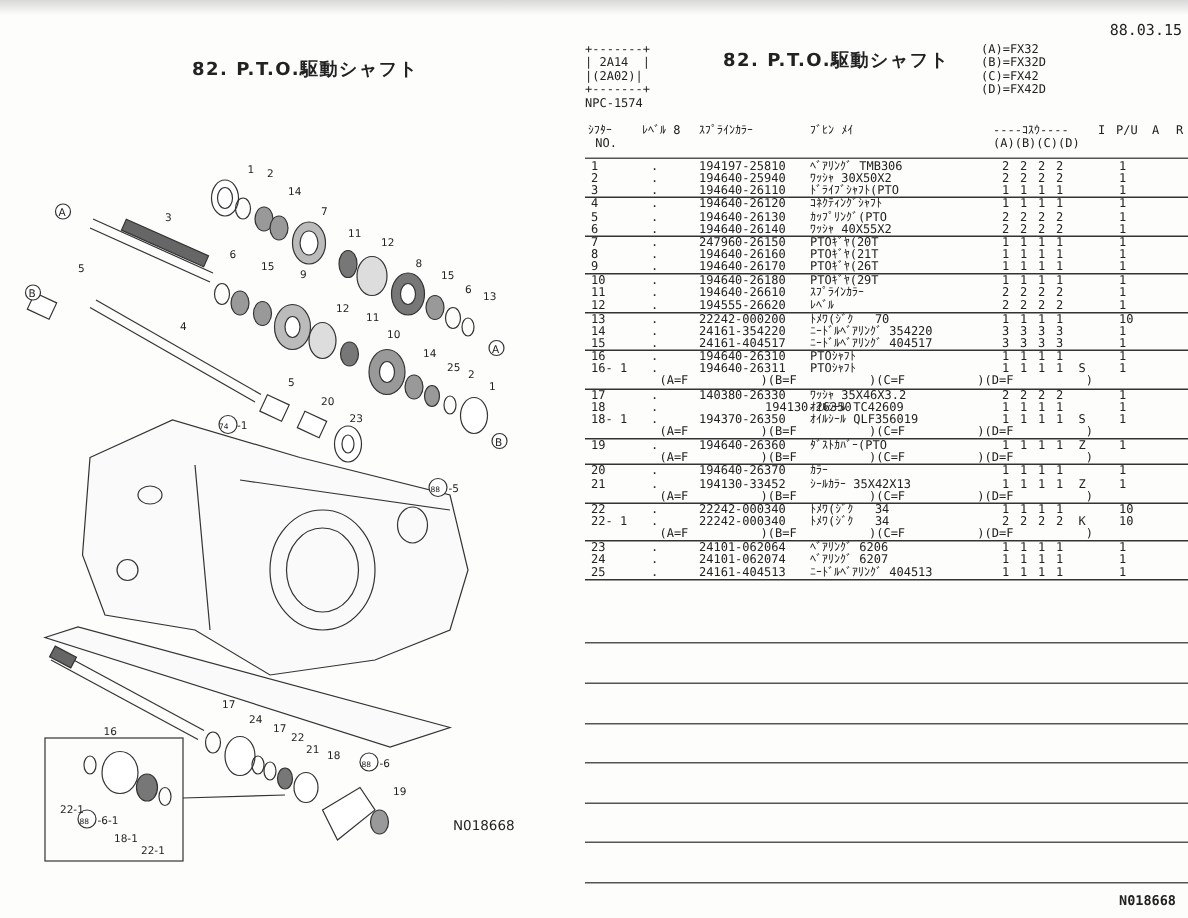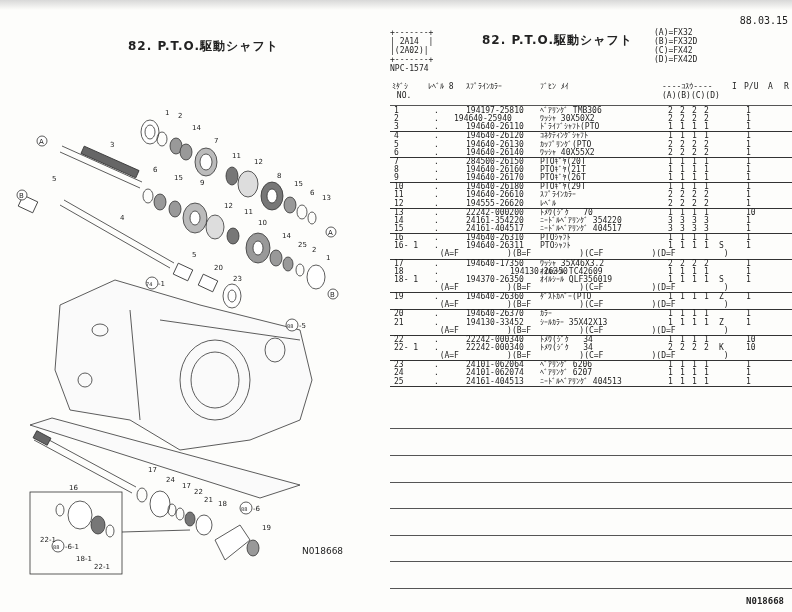--- a/index.html
+++ b/index.html
@@ -187,54 +187,54 @@
 +-------+
 NPC-1574</div>
   <div class="page-title">82. P.T.O.駆動シャフト</div>
   <div class="mono date">88.03.15</div>
   <div class="mono models">(A)=FX32
 (B)=FX32D
 (C)=FX42
 (D)=FX42D</div>
 
   <div class="hdr">
-    <span style="left:2px;top:0;line-height:9px;">ﾐﾀﾞｼ
+    <span style="left:2px;top:0;line-height:9px;">ｼﾌﾀｰ
  NO.</span>
     <span style="left:38px;top:0;">ﾚﾍﾞﾙ 8</span>
     <span style="left:76px;top:0;">ｽﾌﾟﾗｲﾝｶﾗｰ</span>
     <span style="left:150px;top:0;">ﾌﾞﾋﾝ ﾒｲ</span>
     <span style="left:272px;top:0;">----ｺｽｳ----</span>
     <span style="left:272px;top:9px;">(A)(B)(C)(D)</span>
     <span style="left:342px;top:0;">I</span>
     <span style="left:354px;top:0;">P/U</span>
     <span style="left:378px;top:0;">A</span>
     <span style="left:394px;top:0;">R</span>
   </div>
   <div class="rule" style="top:105px;border-top-width:1.5px;"></div>
 
   <div class="tbl" id="parts-table">
       <div class="row"><span style="left: 4px;">1</span><span style="left: 44px;">.</span><span style="left: 76px;">194197-25810</span><span style="left: 150px;">ﾍﾞｱﾘﾝｸﾞ TMB306</span><span style="left: 278px;">2</span><span style="left: 290px;">2</span><span style="left: 302px;">2</span><span style="left: 314px;">2</span><span style="left: 329px;"></span><span style="left: 356px;">1</span></div>
-      <div class="row"><span style="left: 4px;">2</span><span style="left: 44px;">.</span><span style="left: 64px;">194640-25940</span><span style="left: 150px;">ﾜｯｼｬ 30X50X2</span><span style="left: 278px;">2</span><span style="left: 290px;">2</span><span style="left: 302px;">2</span><span style="left: 314px;">2</span><span style="left: 329px;"></span><span style="left: 356px;">1</span></div>
+      <div class="row"><span style="left: 4px;">2</span><span style="left: 44px;">.</span><span style="left: 76px;">194640-25940</span><span style="left: 150px;">ﾜｯｼｬ 30X50X2</span><span style="left: 278px;">2</span><span style="left: 290px;">2</span><span style="left: 302px;">2</span><span style="left: 314px;">2</span><span style="left: 329px;"></span><span style="left: 356px;">1</span></div>
       <div class="row sep"><span style="left: 4px;">3</span><span style="left: 44px;">.</span><span style="left: 76px;">194640-26110</span><span style="left: 150px;">ﾄﾞﾗｲﾌﾞｼｬﾌﾄ(PTO</span><span style="left: 278px;">1</span><span style="left: 290px;">1</span><span style="left: 302px;">1</span><span style="left: 314px;">1</span><span style="left: 329px;"></span><span style="left: 356px;">1</span></div>
       <div class="row"><span style="left: 4px;">4</span><span style="left: 44px;">.</span><span style="left: 76px;">194640-26120</span><span style="left: 150px;">ｺﾈｸﾃｨﾝｸﾞｼｬﾌﾄ</span><span style="left: 278px;">1</span><span style="left: 290px;">1</span><span style="left: 302px;">1</span><span style="left: 314px;">1</span><span style="left: 329px;"></span><span style="left: 356px;">1</span></div>
       <div class="row"><span style="left: 4px;">5</span><span style="left: 44px;">.</span><span style="left: 76px;">194640-26130</span><span style="left: 150px;">ｶｯﾌﾟﾘﾝｸﾞ(PTO</span><span style="left: 278px;">2</span><span style="left: 290px;">2</span><span style="left: 302px;">2</span><span style="left: 314px;">2</span><span style="left: 329px;"></span><span style="left: 356px;">1</span></div>
       <div class="row sep"><span style="left: 4px;">6</span><span style="left: 44px;">.</span><span style="left: 76px;">194640-26140</span><span style="left: 150px;">ﾜｯｼｬ 40X55X2</span><span style="left: 278px;">2</span><span style="left: 290px;">2</span><span style="left: 302px;">2</span><span style="left: 314px;">2</span><span style="left: 329px;"></span><span style="left: 356px;">1</span></div>
-      <div class="row"><span style="left: 4px;">7</span><span style="left: 44px;">.</span><span style="left: 76px;">284500-26150</span><span style="left: 150px;">PTOｷﾞﾔ(20T</span><span style="left: 278px;">1</span><span style="left: 290px;">1</span><span style="left: 302px;">1</span><span style="left: 314px;">1</span><span style="left: 329px;"></span><span style="left: 356px;">1</span></div>
+      <div class="row"><span style="left: 4px;">7</span><span style="left: 44px;">.</span><span style="left: 76px;">247960-26150</span><span style="left: 150px;">PTOｷﾞﾔ(20T</span><span style="left: 278px;">1</span><span style="left: 290px;">1</span><span style="left: 302px;">1</span><span style="left: 314px;">1</span><span style="left: 329px;"></span><span style="left: 356px;">1</span></div>
       <div class="row"><span style="left: 4px;">8</span><span style="left: 44px;">.</span><span style="left: 76px;">194640-26160</span><span style="left: 150px;">PTOｷﾞﾔ(21T</span><span style="left: 278px;">1</span><span style="left: 290px;">1</span><span style="left: 302px;">1</span><span style="left: 314px;">1</span><span style="left: 329px;"></span><span style="left: 356px;">1</span></div>
       <div class="row sep"><span style="left: 4px;">9</span><span style="left: 44px;">.</span><span style="left: 76px;">194640-26170</span><span style="left: 150px;">PTOｷﾞﾔ(26T</span><span style="left: 278px;">1</span><span style="left: 290px;">1</span><span style="left: 302px;">1</span><span style="left: 314px;">1</span><span style="left: 329px;"></span><span style="left: 356px;">1</span></div>
       <div class="row"><span style="left: 4px;">10</span><span style="left: 44px;">.</span><span style="left: 76px;">194640-26180</span><span style="left: 150px;">PTOｷﾞﾔ(29T</span><span style="left: 278px;">1</span><span style="left: 290px;">1</span><span style="left: 302px;">1</span><span style="left: 314px;">1</span><span style="left: 329px;"></span><span style="left: 356px;">1</span></div>
       <div class="row"><span style="left: 4px;">11</span><span style="left: 44px;">.</span><span style="left: 76px;">194640-26610</span><span style="left: 150px;">ｽﾌﾟﾗｲﾝｶﾗｰ</span><span style="left: 278px;">2</span><span style="left: 290px;">2</span><span style="left: 302px;">2</span><span style="left: 314px;">2</span><span style="left: 329px;"></span><span style="left: 356px;">1</span></div>
       <div class="row sep"><span style="left: 4px;">12</span><span style="left: 44px;">.</span><span style="left: 76px;">194555-26620</span><span style="left: 150px;">ﾚﾍﾞﾙ</span><span style="left: 278px;">2</span><span style="left: 290px;">2</span><span style="left: 302px;">2</span><span style="left: 314px;">2</span><span style="left: 329px;"></span><span style="left: 356px;">1</span></div>
       <div class="row"><span style="left: 4px;">13</span><span style="left: 44px;">.</span><span style="left: 76px;">22242-000200</span><span style="left: 150px;">ﾄﾒﾜ(ｼﾞｸ   70</span><span style="left: 278px;">1</span><span style="left: 290px;">1</span><span style="left: 302px;">1</span><span style="left: 314px;">1</span><span style="left: 329px;"></span><span style="left: 356px;">10</span></div>
       <div class="row"><span style="left: 4px;">14</span><span style="left: 44px;">.</span><span style="left: 76px;">24161-354220</span><span style="left: 150px;">ﾆｰﾄﾞﾙﾍﾞｱﾘﾝｸﾞ 354220</span><span style="left: 278px;">3</span><span style="left: 290px;">3</span><span style="left: 302px;">3</span><span style="left: 314px;">3</span><span style="left: 329px;"></span><span style="left: 356px;">1</span></div>
       <div class="row sep"><span style="left: 4px;">15</span><span style="left: 44px;">.</span><span style="left: 76px;">24161-404517</span><span style="left: 150px;">ﾆｰﾄﾞﾙﾍﾞｱﾘﾝｸﾞ 404517</span><span style="left: 278px;">3</span><span style="left: 290px;">3</span><span style="left: 302px;">3</span><span style="left: 314px;">3</span><span style="left: 329px;"></span><span style="left: 356px;">1</span></div>
       <div class="row"><span style="left: 4px;">16</span><span style="left: 44px;">.</span><span style="left: 76px;">194640-26310</span><span style="left: 150px;">PTOｼｬﾌﾄ</span><span style="left: 278px;">1</span><span style="left: 290px;">1</span><span style="left: 302px;">1</span><span style="left: 314px;">1</span><span style="left: 329px;"></span><span style="left: 356px;">1</span></div>
       <div class="row"><span style="left: 4px;">16- 1</span><span style="left: 44px;">.</span><span style="left: 76px;">194640-26311</span><span style="left: 150px;">PTOｼｬﾌﾄ</span><span style="left: 278px;">1</span><span style="left: 290px;">1</span><span style="left: 302px;">1</span><span style="left: 314px;">1</span><span style="left: 329px;">S</span><span style="left: 356px;">1</span></div>
       <div class="row sep"><span style="left: 40px;">  (A=F          )(B=F          )(C=F          )(D=F          )</span></div>
-      <div class="row"><span style="left: 4px;">17</span><span style="left: 44px;">.</span><span style="left: 76px;">194640-17350</span><span style="left: 150px;">ﾜｯｼｬ 35X46X3.2</span><span style="left: 278px;">2</span><span style="left: 290px;">2</span><span style="left: 302px;">2</span><span style="left: 314px;">2</span><span style="left: 329px;"></span><span style="left: 356px;">1</span></div>
+      <div class="row"><span style="left: 4px;">17</span><span style="left: 44px;">.</span><span style="left: 76px;">140380-26330</span><span style="left: 150px;">ﾜｯｼｬ 35X46X3.2</span><span style="left: 278px;">2</span><span style="left: 290px;">2</span><span style="left: 302px;">2</span><span style="left: 314px;">2</span><span style="left: 329px;"></span><span style="left: 356px;">1</span></div>
       <div class="row"><span style="left: 4px;">18</span><span style="left: 44px;">.</span><span style="left: 76px; margin-left: 44px;">194130-26350</span><span style="left: 150px;">ｵｲﾙｼｰﾙ TC42609</span><span style="left: 278px;">1</span><span style="left: 290px;">1</span><span style="left: 302px;">1</span><span style="left: 314px;">1</span><span style="left: 329px;"></span><span style="left: 356px;">1</span></div>
       <div class="row"><span style="left: 4px;">18- 1</span><span style="left: 44px;">.</span><span style="left: 76px;">194370-26350</span><span style="left: 150px;">ｵｲﾙｼｰﾙ QLF356019</span><span style="left: 278px;">1</span><span style="left: 290px;">1</span><span style="left: 302px;">1</span><span style="left: 314px;">1</span><span style="left: 329px;">S</span><span style="left: 356px;">1</span></div>
       <div class="row sep"><span style="left: 40px;">  (A=F          )(B=F          )(C=F          )(D=F          )</span></div>
       <div class="row"><span style="left: 4px;">19</span><span style="left: 44px;">.</span><span style="left: 76px;">194640-26360</span><span style="left: 150px;">ﾀﾞｽﾄｶﾊﾞｰ(PTO</span><span style="left: 278px;">1</span><span style="left: 290px;">1</span><span style="left: 302px;">1</span><span style="left: 314px;">1</span><span style="left: 329px;">Z</span><span style="left: 356px;">1</span></div>
       <div class="row sep"><span style="left: 40px;">  (A=F          )(B=F          )(C=F          )(D=F          )</span></div>
       <div class="row"><span style="left: 4px;">20</span><span style="left: 44px;">.</span><span style="left: 76px;">194640-26370</span><span style="left: 150px;">ｶﾗｰ</span><span style="left: 278px;">1</span><span style="left: 290px;">1</span><span style="left: 302px;">1</span><span style="left: 314px;">1</span><span style="left: 329px;"></span><span style="left: 356px;">1</span></div>
       <div class="row"><span style="left: 4px;">21</span><span style="left: 44px;">.</span><span style="left: 76px;">194130-33452</span><span style="left: 150px;">ｼｰﾙｶﾗｰ 35X42X13</span><span style="left: 278px;">1</span><span style="left: 290px;">1</span><span style="left: 302px;">1</span><span style="left: 314px;">1</span><span style="left: 329px;">Z</span><span style="left: 356px;">1</span></div>
       <div class="row sep"><span style="left: 40px;">  (A=F          )(B=F          )(C=F          )(D=F          )</span></div>
       <div class="row"><span style="left: 4px;">22</span><span style="left: 44px;">.</span><span style="left: 76px;">22242-000340</span><span style="left: 150px;">ﾄﾒﾜ(ｼﾞｸ   34</span><span style="left: 278px;">1</span><span style="left: 290px;">1</span><span style="left: 302px;">1</span><span style="left: 314px;">1</span><span style="left: 329px;"></span><span style="left: 356px;">10</span></div>
       <div class="row"><span style="left: 4px;">22- 1</span><span style="left: 44px;">.</span><span style="left: 76px;">22242-000340</span><span style="left: 150px;">ﾄﾒﾜ(ｼﾞｸ   34</span><span style="left: 278px;">2</span><span style="left: 290px;">2</span><span style="left: 302px;">2</span><span style="left: 314px;">2</span><span style="left: 329px;">K</span><span style="left: 356px;">10</span></div>

